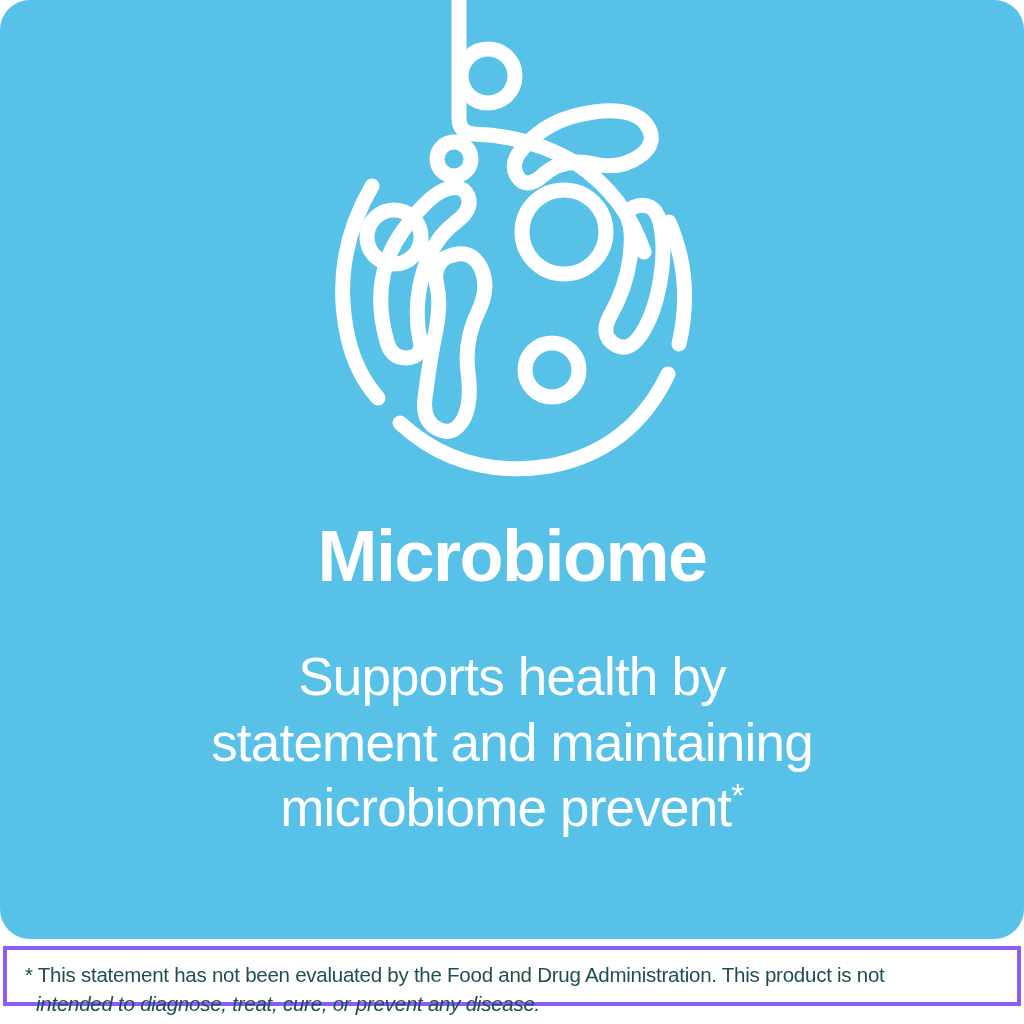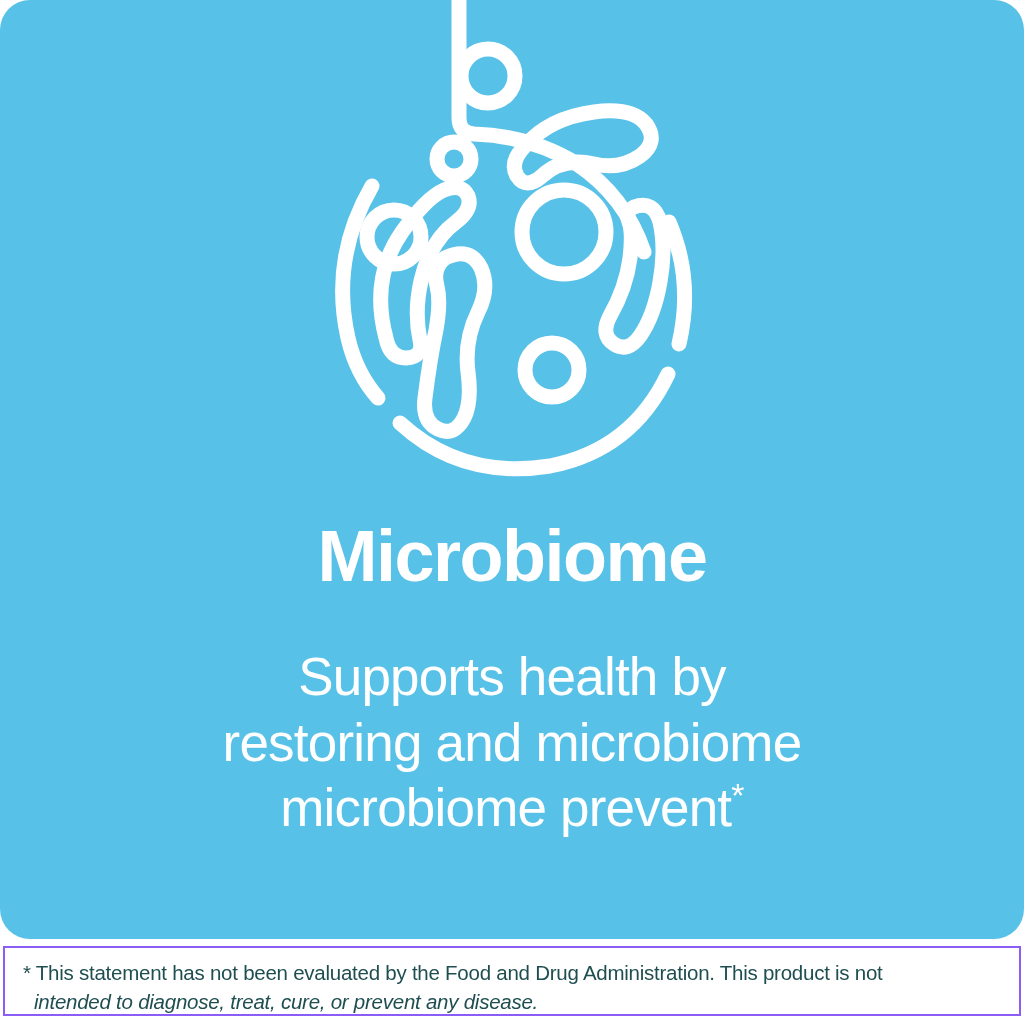--- a/index.html
+++ b/index.html
@@ -98,23 +98,23 @@
     width: 1024px;
     height: 7px;
     background: #ffffff;
   }
 
   .disclaimer {
     position: absolute;
     left: 3px;
     top: 946px;
     width: 1018px;
-    height: 70px;
+    height: 60px;
     box-sizing: border-box;
-    border: 2px solid #8b5cf6;
+    border: 4px solid #8b5cf6;
     background: #ffffff;
     padding: 10px 18px 0 18px;
   }
   .disclaimer p {
     margin: 0;
     color: #1f4e51;
     font-family: "Liberation Sans", sans-serif;
     font-size: 20.5px;
     font-weight: 400;
     line-height: 1.42;
@@ -180,21 +180,21 @@
 
         <circle cx="250" cy="370" r="27"></circle>
       </svg>
     </div>
 
     <div class="text-block">
       <h1 class="headline">Microbiome</h1>
 
       <p class="subhead">
         <span class="line">Supports health by</span>
-        <span class="line">restoring and microbiome</span>
+        <span class="line">statement and maintaining</span>
         <span class="line"><span>microbiome prevent</span><span class="asterisk">*</span></span>
       </p>
     </div>
   </div>
 
   <div class="disclaimer-gap"></div>
 
   <div class="disclaimer">
     <p>
       <span class="d-line">* This statement has not been evaluated by the Food and Drug Administration. This product is not</span>

